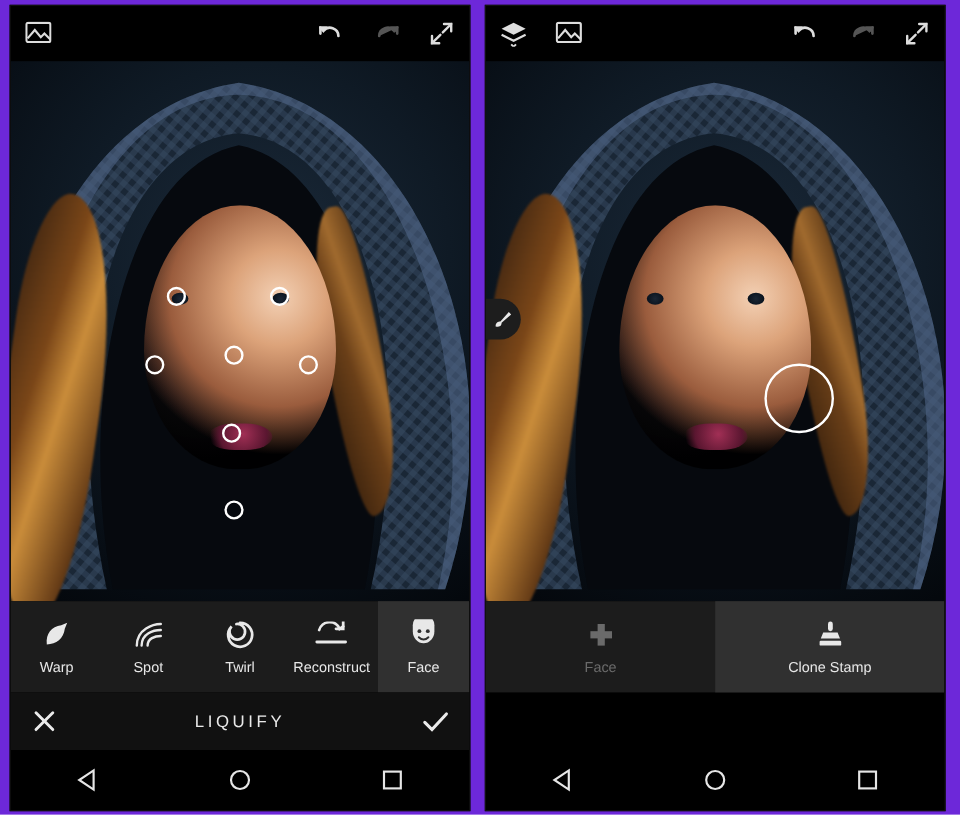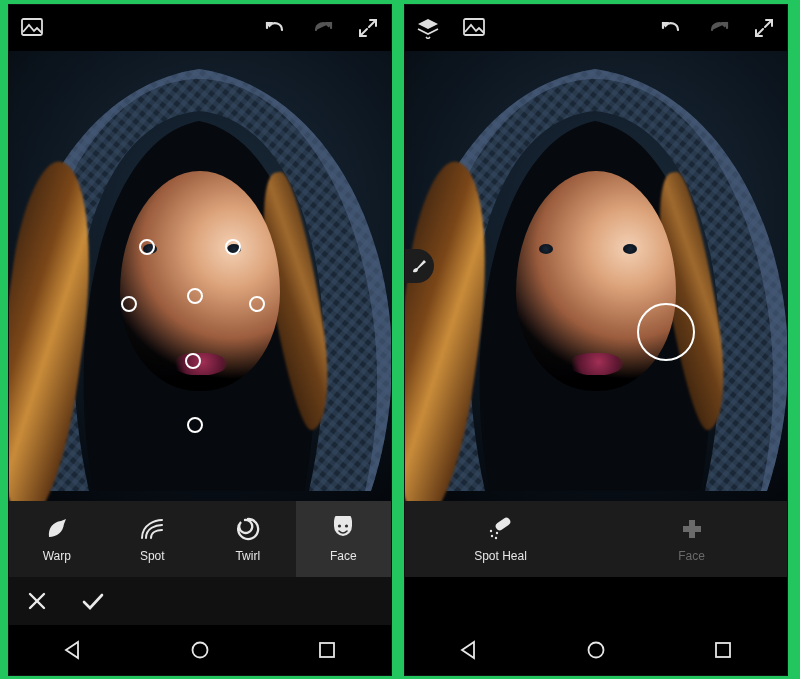--- a/index.html
+++ b/index.html
@@ -1,16 +1,16 @@
 <!DOCTYPE html>
 <html><head>
 <meta charset="utf-8">
 <style>
   html,body{margin:0;padding:0;background:#fff;font-family:Helvetica,Arial,sans-serif}
-  .stage{width:800px;height:679px;position:relative;background:#22c55e}
+  .stage{width:800px;height:679px;position:relative;background:#6d28d9}
   .phone{position:absolute;width:382px;height:670px;top:4px;border:1px solid #111;background:#000;overflow:hidden}
   .phone.left{left:8px}
   .phone.right{left:404px}
 
   
   .topbar{position:absolute;left:0;right:0;top:0;height:46px;background:#000;display:flex;align-items:center;color:#ddd}
   .topbar .icon-btn{width:46px;height:46px;display:flex;align-items:center;justify-content:center;cursor:pointer}
   .topbar .spacer{flex:1}
   .muted svg *{stroke:#555!important;fill:#555!important}
 
@@ -156,40 +156,51 @@
         <span>Spot</span>
       </div>
       <div class="tool">
         <span class="ticon">
           <svg width="26" height="26" viewBox="0 0 26 26" fill="none" stroke="#e8e8e8" stroke-width="2.3" stroke-linecap="round">
               <path d="M13 3 a10 10 0 1 1 -7 3 a6.5 6.5 0 1 0 4 -2"></path>
             </svg>
         </span>
         <span>Twirl</span>
       </div>
+      <div class="tool">
+        <span class="ticon">
+          <svg width="30" height="22" viewBox="0 0 30 22" fill="none" stroke="#e8e8e8" stroke-width="2.3" stroke-linecap="round">
+              <path d="M5 7 a9 9 0 0 1 17 -1 l3 -2"></path>
+              <polyline points="25,0 25,6 19,6"></polyline>
+              <line x1="3" y1="17" x2="27" y2="17"></line>
+            </svg>
+        </span>
+        <span>Reconstruct</span>
+      </div>
       <div class="tool sel">
         <span class="ticon">
           <svg width="26" height="26" viewBox="0 0 26 26">
               <path d="M4 5 a9 9 0 0 1 18 0 v5 a9 10 0 0 1 -18 0 Z" fill="#e8e8e8"></path>
               <circle cx="9.5" cy="10" r="1.6" fill="#2f2f2f"></circle>
               <circle cx="16.5" cy="10" r="1.6" fill="#2f2f2f"></circle>
               <path d="M9 15 q4 4 8 0" fill="none" stroke="#2f2f2f" stroke-width="1.6" stroke-linecap="round"></path>
             </svg>
         </span>
         <span>Face</span>
       </div>
     </div>
 
     <div class="modebar">
       <div class="mbtn">
         <svg width="20" height="20" viewBox="0 0 20 20" stroke="#eaeaea" stroke-width="2.4" stroke-linecap="round">
             <line x1="3" y1="3" x2="17" y2="17"></line>
             <line x1="17" y1="3" x2="3" y2="17"></line>
           </svg>
       </div>
+      <div class="mtitle">LIQUIFY</div>
       <div class="mbtn">
         <svg width="24" height="20" viewBox="0 0 24 20" stroke="#eaeaea" stroke-width="2.6" fill="none" stroke-linecap="round">
             <polyline points="3,11 9,17 21,4"></polyline>
           </svg>
       </div>
     </div>
 
     <div class="navbar">
       <div class="nbtn">
         <svg width="20" height="20" viewBox="0 0 20 20" fill="none" stroke-width="1.8">
@@ -270,41 +281,39 @@
 
       <div class="side-pill">
         <svg width="18" height="18" viewBox="0 0 18 18">
             <path d="M3 15 c0-3 2-4 4-4 l7-8 2 2 -8 7 c0 2 -1 4 -5 3 z" fill="#e8e8e8"></path>
           </svg>
       </div>
       <div class="brush-ring"></div>
     </div>
 
     <div class="toolrow">
-      <div class="tool">
-        <span class="ticon">
-          <svg width="28" height="26" viewBox="0 0 28 26">
-              <rect x="8" y="4" width="16" height="8" rx="4" transform="rotate(-35 16 8)" fill="#e8e8e8"></rect>
-              <circle cx="5" cy="20" r="1.2" fill="#e8e8e8"></circle>
-              <circle cx="9" cy="22" r="1.2" fill="#e8e8e8"></circle>
-              <circle cx="4" cy="15" r="1.2" fill="#e8e8e8"></circle>
-              <circle cx="10" cy="17" r="1.2" fill="#e8e8e8"></circle>
-            </svg>
-        </span>
-        <span>Spot Heal</span>
-      </div>
       <div class="tool dim">
         <span class="ticon">
           <svg width="24" height="24" viewBox="0 0 24 24" fill="#6a6a6a">
               <rect x="3" y="9" width="18" height="6"></rect>
               <rect x="9" y="3" width="6" height="18"></rect>
             </svg>
         </span>
         <span>Face</span>
       </div>
+      <div class="tool sel">
+        <span class="ticon">
+          <svg width="26" height="26" viewBox="0 0 26 26" fill="#e8e8e8">
+              <rect x="11" y="2" width="4" height="8" rx="2"></rect>
+              <path d="M7 11 h12 l2 5 h-16 z"></path>
+              <rect x="4" y="18" width="18" height="4" rx="1"></rect>
+            </svg>
+        </span>
+        <span>Clone Stamp</span>
+      </div>
     </div>
 
 
     <div class="navbar">
       <div class="nbtn">
         <svg width="20" height="20" viewBox="0 0 20 20" fill="none" stroke-width="1.8">
             <polygon points="15,2 15,18 3,10" stroke="#e6e6e6" fill="none"></polygon>
           </svg>
       </div>
       <div class="nbtn">

